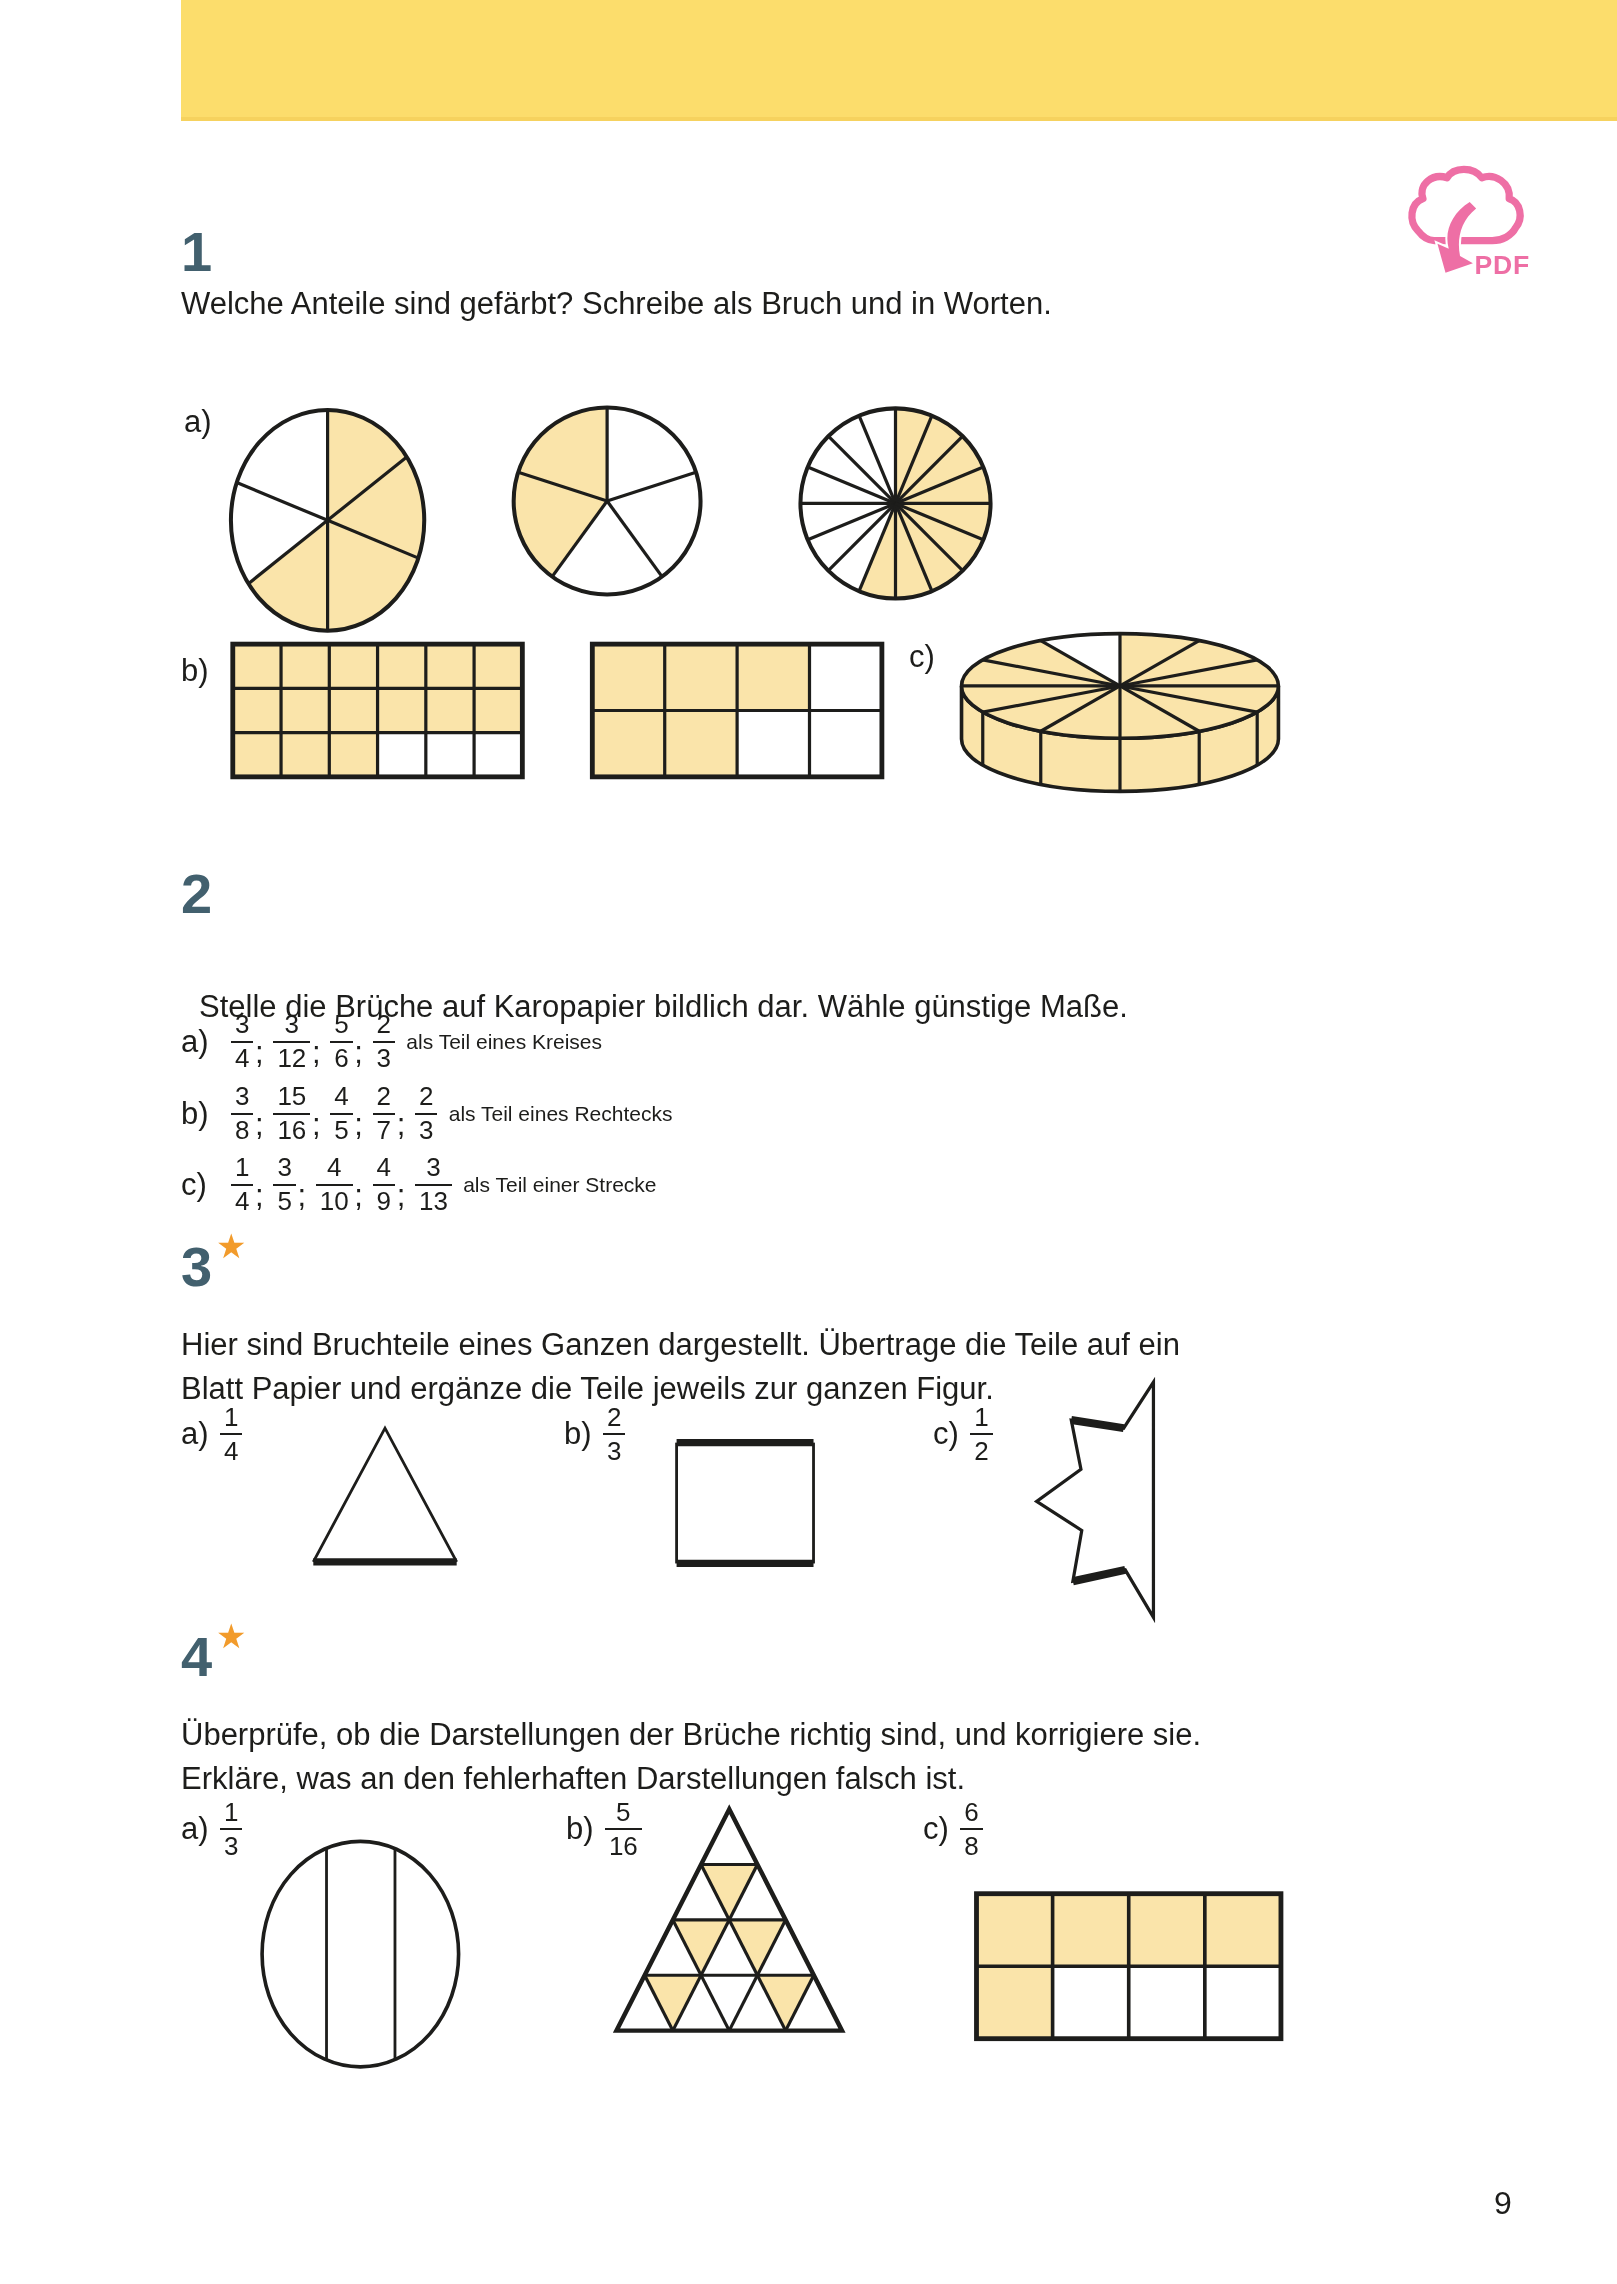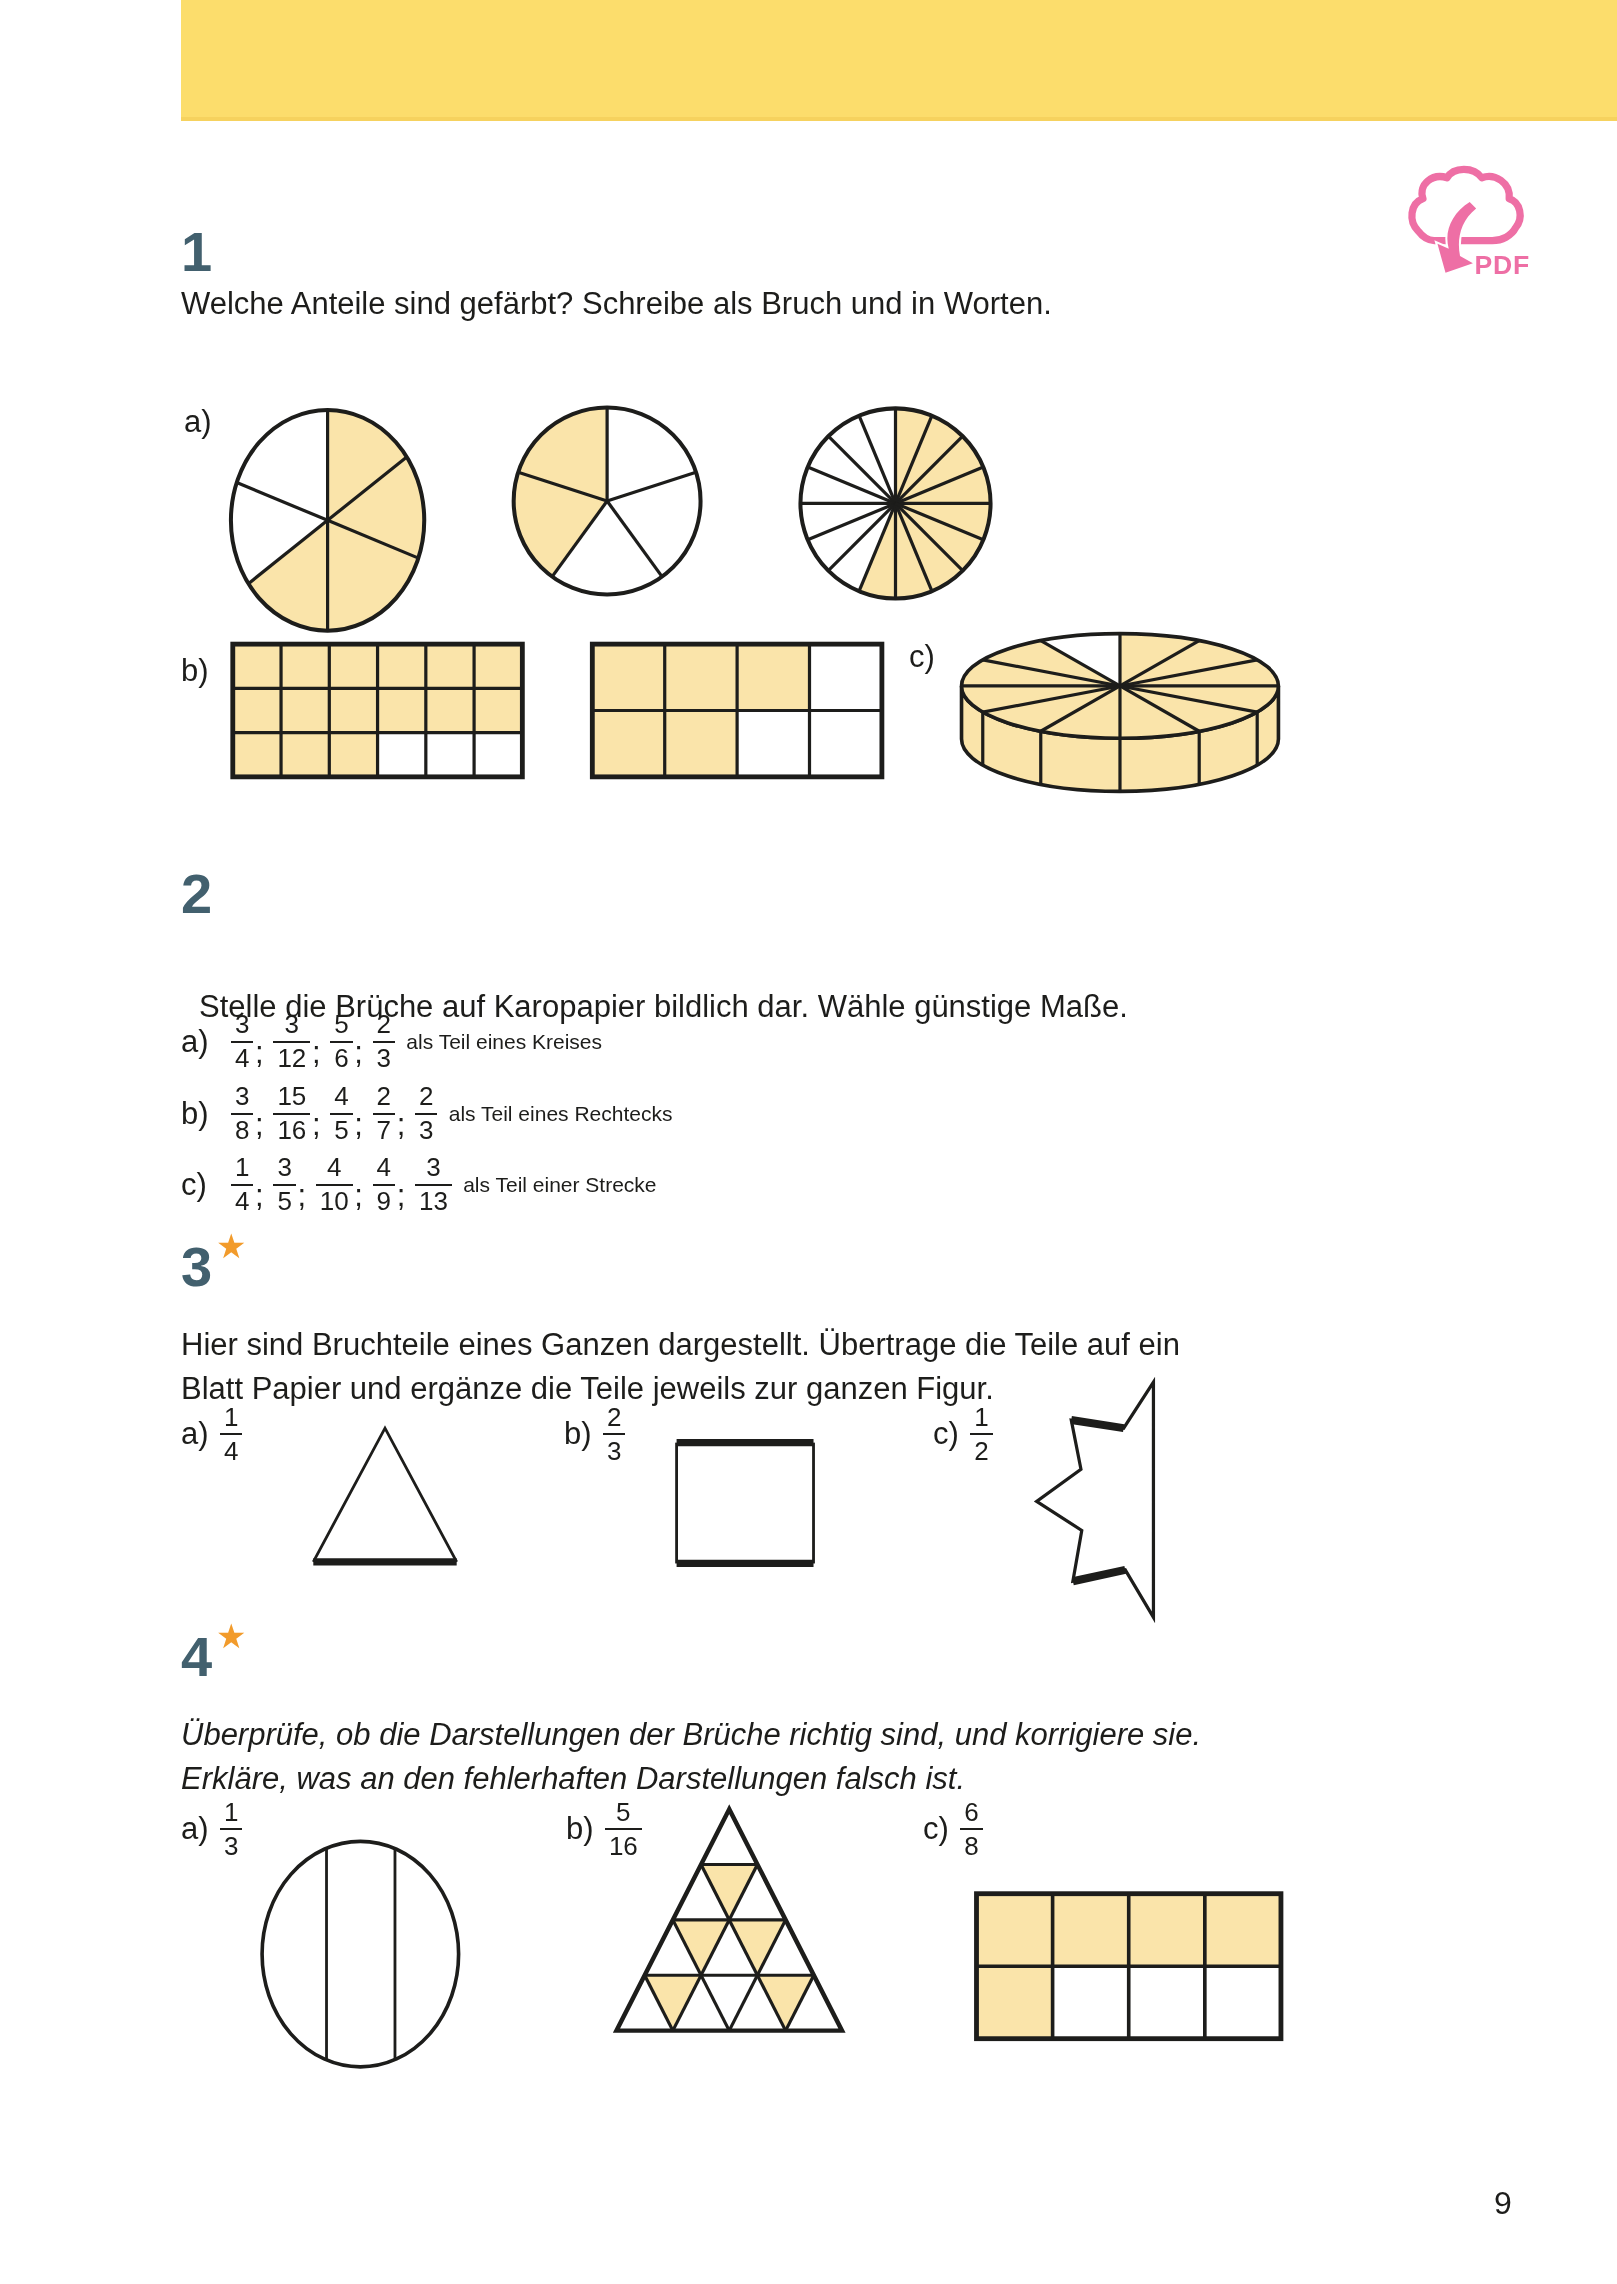--- a/index.html
+++ b/index.html
@@ -317,21 +317,21 @@
     <path d="M1432 1715 L1395 1772 L1330 1762 L1342 1823 L1287 1863 L1343 1899 L1332 1962 L1397 1948 L1432 2007 Z" stroke-width="4"></path>
     <line x1="1395" y1="1772" x2="1330" y2="1762" stroke-width="10"></line>
     <line x1="1332" y1="1962" x2="1397" y2="1948" stroke-width="10"></line>
   </g>
 </svg>
 
 <div class="abs" style="left:181px; top:1629px; position:absolute;">
   <span class="task-number">4</span>
   <span class="task-star">★</span>
 </div>
-<div class="abs body-text" style="left:181px; top:1713px; width:1289px;font-style:italic;">
+<div class="abs body-text" style="left:181px; top:1713px; width:1289px;">
   <div>Überprüfe, ob die Darstellungen der Brüche richtig sind, und korrigiere sie.</div>
   <div>Erkläre, was an den fehlerhaften Darstellungen falsch ist.</div>
 </div>
 
 <div class="abs shape-label" style="left:181px; top:1798px;">
   <span class="part-label">a)</span>
   <span class="frac">
     <span class="num">1</span>
     <span class="den">3</span>
   </span>

